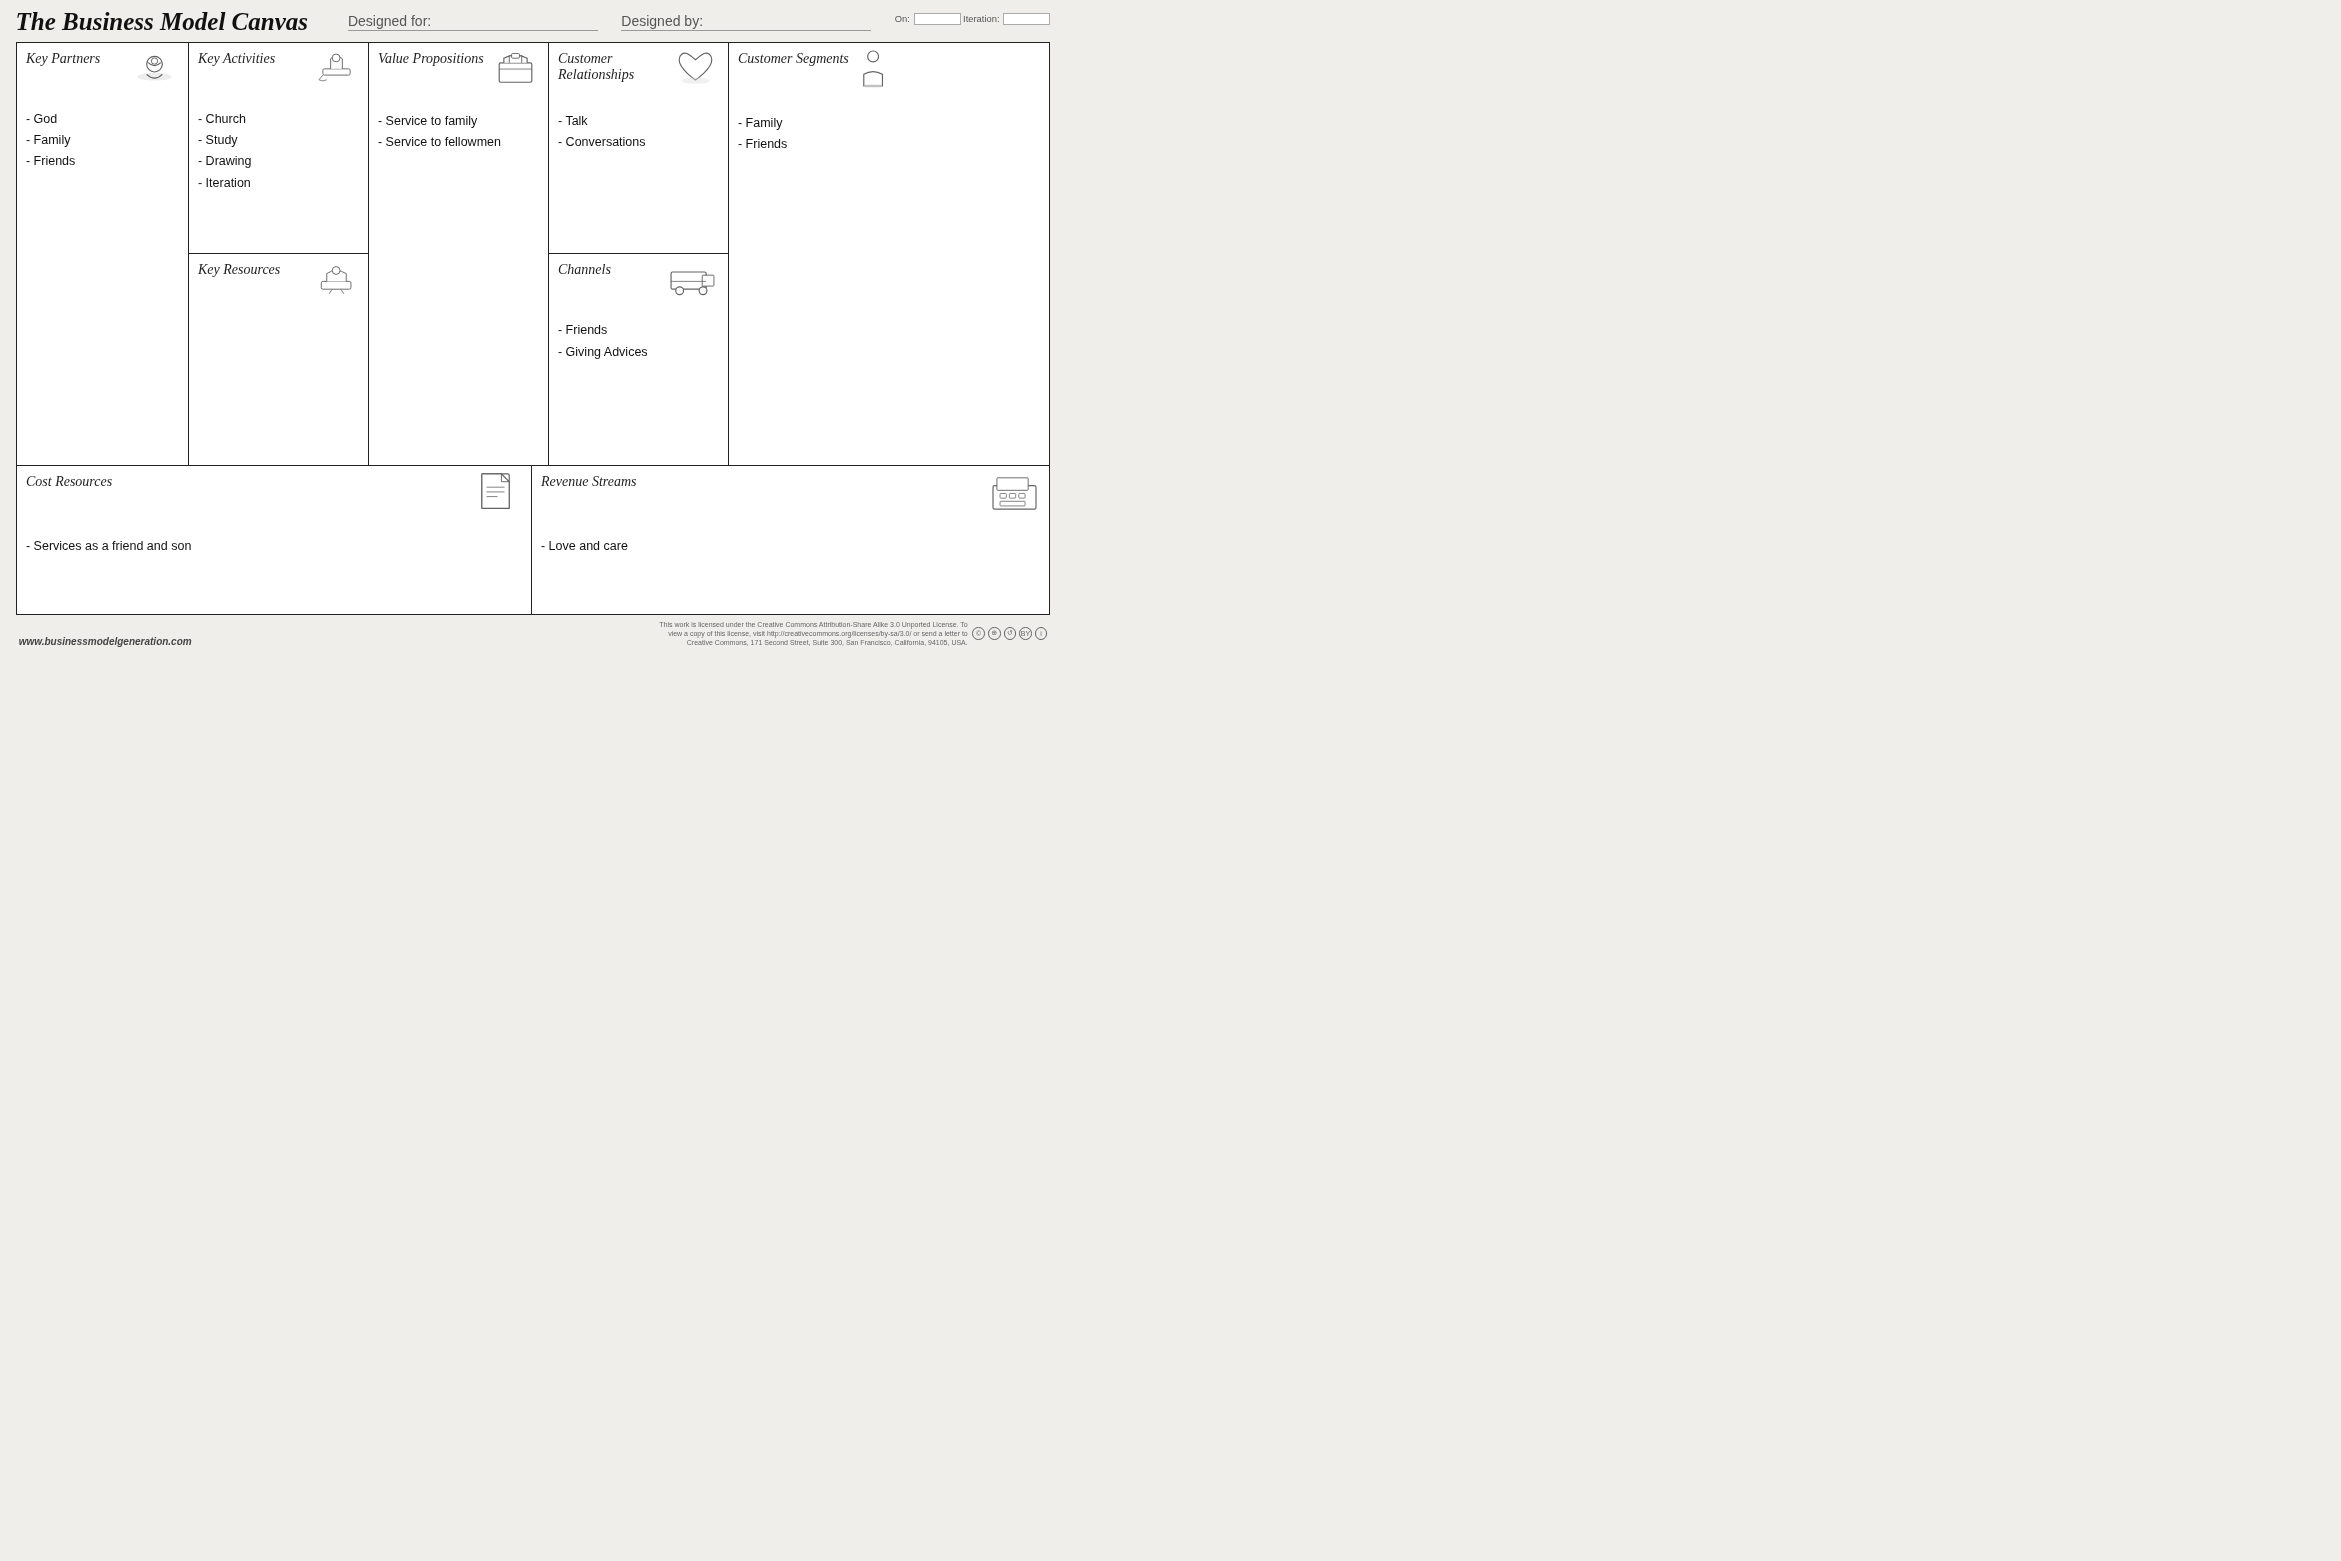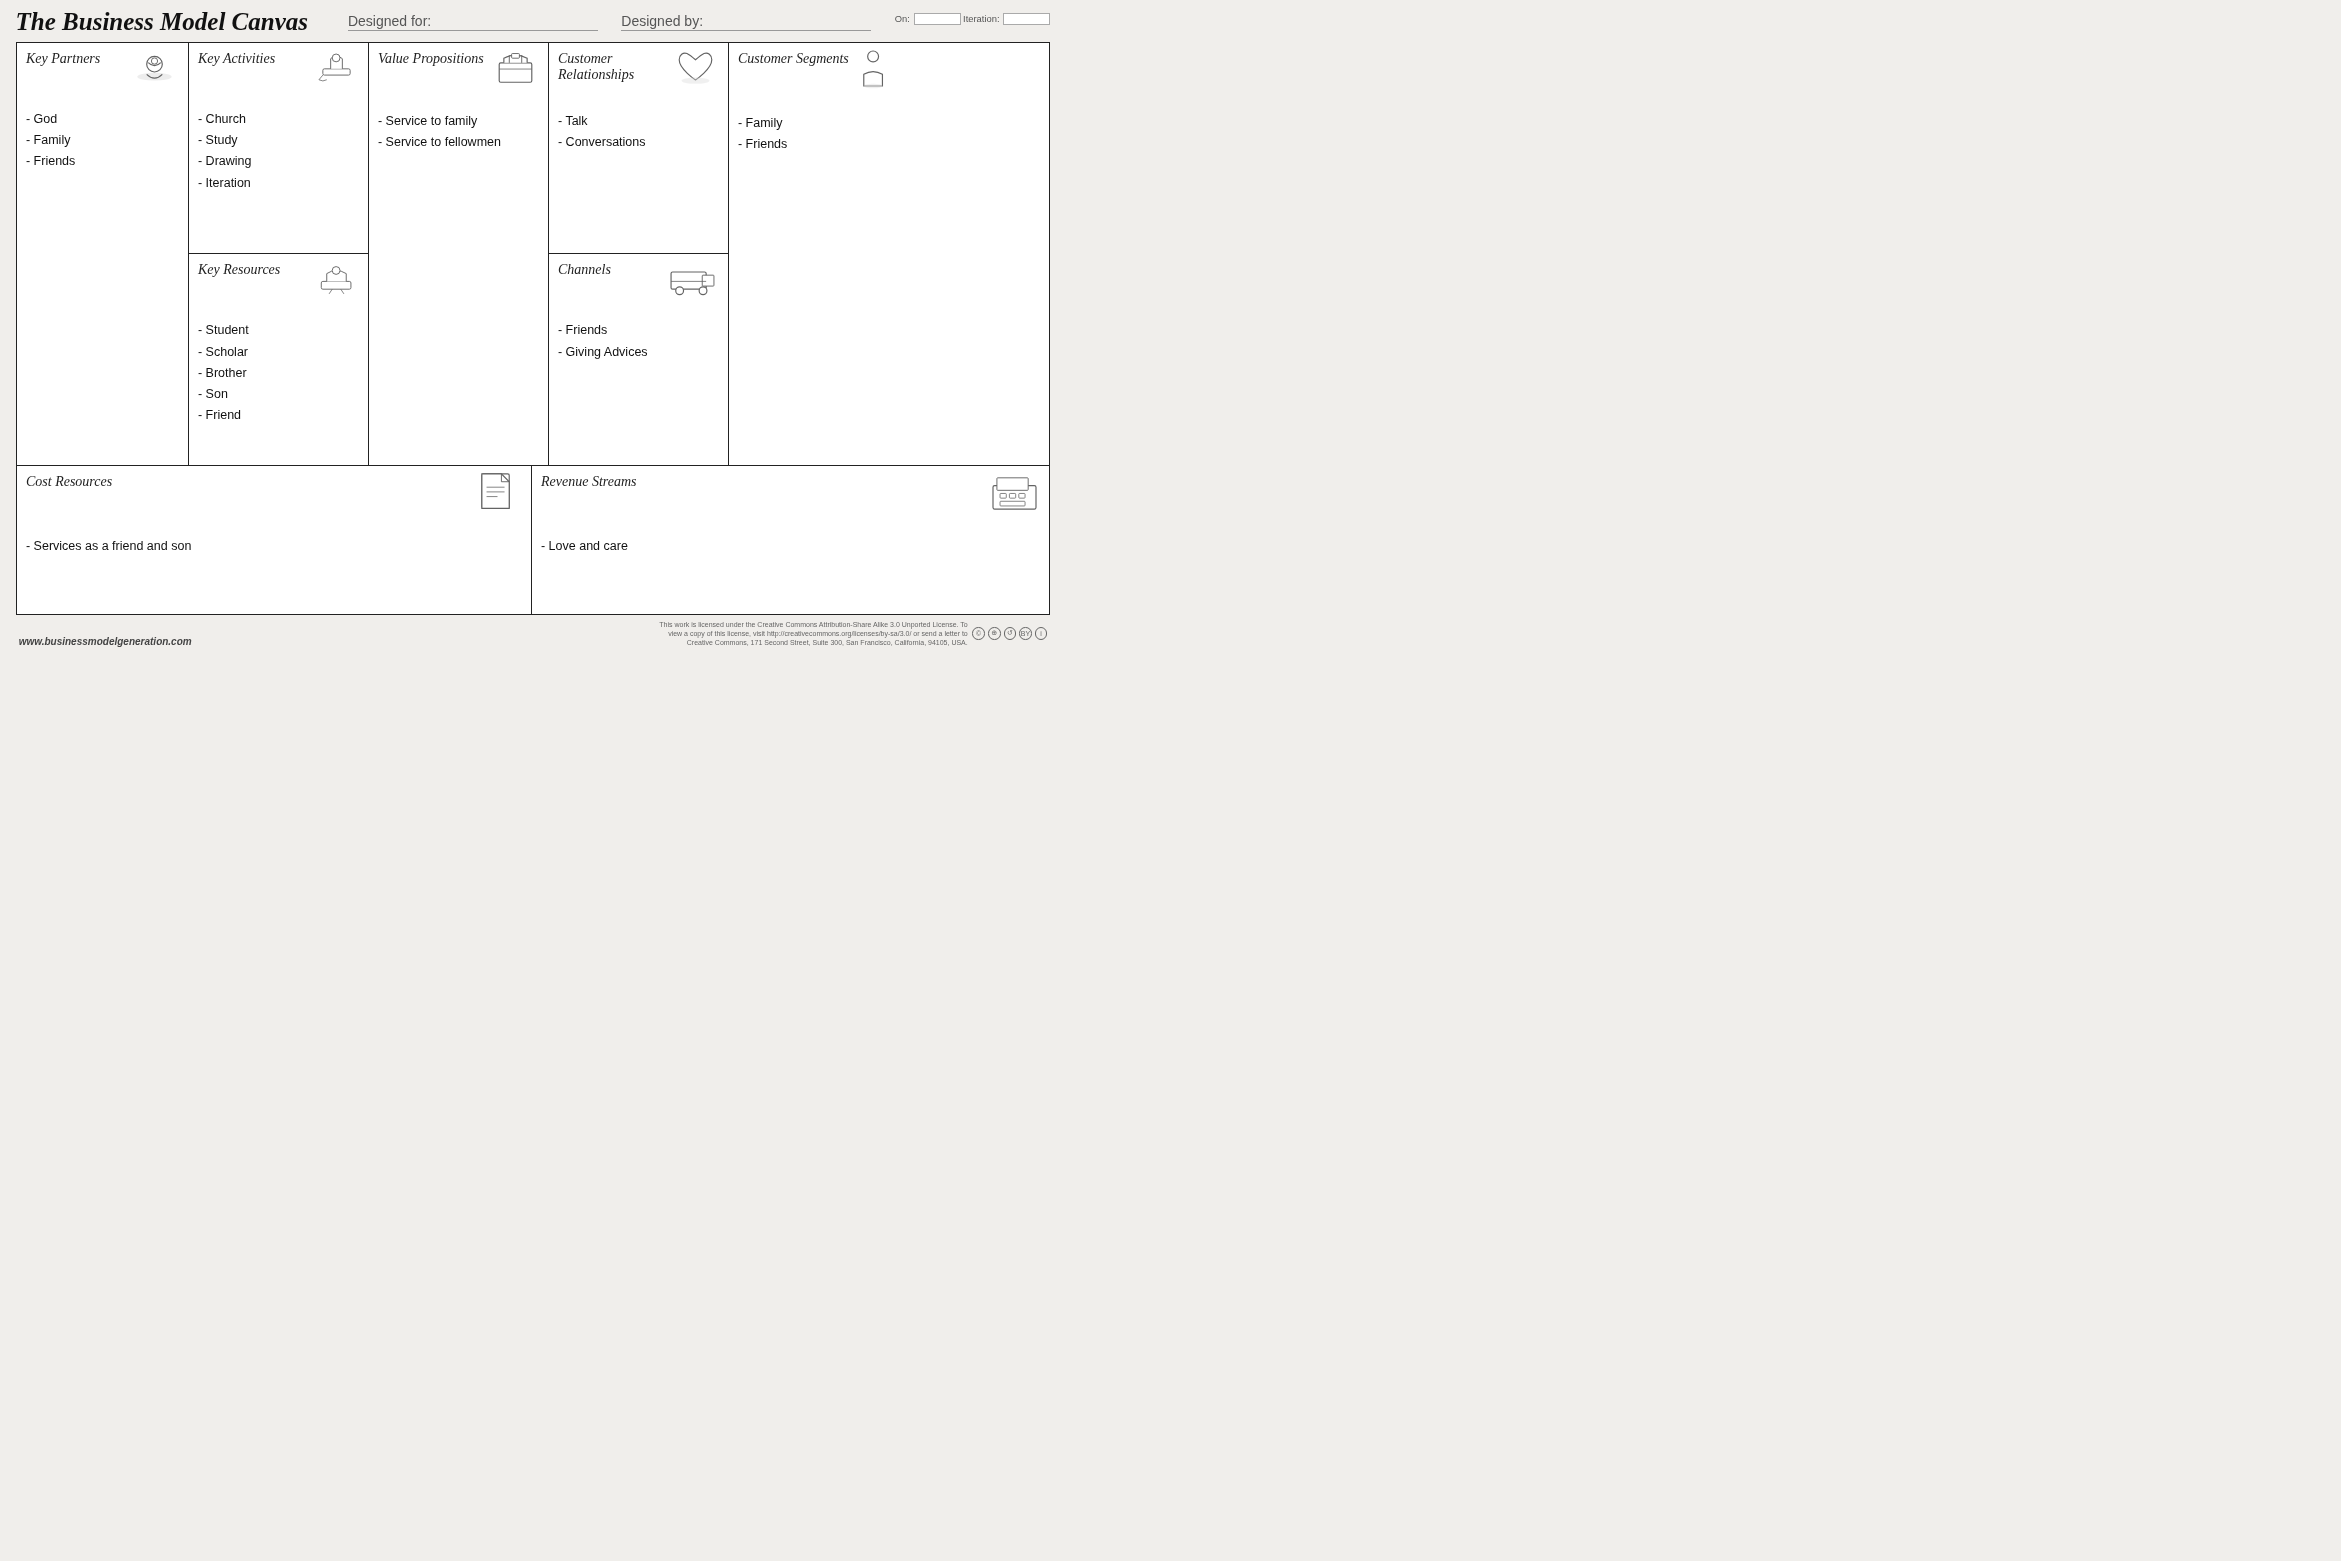--- a/index.html
+++ b/index.html
@@ -264,27 +264,20 @@
           <div class="icon-placeholder">
             <svg width="43" height="39" viewBox="0 0 55 50" fill="none" xmlns="http://www.w3.org/2000/svg">
               <rect x="8" y="30" width="38" height="10" rx="2" stroke="#222" stroke-width="1.2" fill="white"></rect>
               <path d="M15 30 L15 20 Q27 12 40 20 L40 30" stroke="#222" stroke-width="1.2" fill="white"></path>
               <circle cx="27" cy="16" r="5" stroke="#222" stroke-width="1.2" fill="white"></circle>
               <path d="M22 40 L18 46" stroke="#222" stroke-width="1" fill="none"></path>
               <path d="M33 40 L37 46" stroke="#222" stroke-width="1" fill="none"></path>
             </svg>
           </div>
         </div>
-        <div class="section-content">
-          <div>- Student</div>
-          <div>- Scholar</div>
-          <div>- Brother</div>
-          <div>- Son</div>
-          <div>- Friend</div>
-        </div>
       </div>
     </div>
 
     <div class="value-propositions">
       <div class="section-header">
         <div class="section-label">Value Propositions</div>
         <div class="icon-placeholder">
           <svg width="45" height="41" viewBox="0 0 58 52" fill="none" xmlns="http://www.w3.org/2000/svg">
             <rect x="8" y="20" width="42" height="25" rx="2" stroke="#222" stroke-width="1.5" fill="white"></rect>
             <path d="M14 20 L14 14 Q29 6 44 14 L44 20" stroke="#222" stroke-width="1.5" fill="white"></path>

